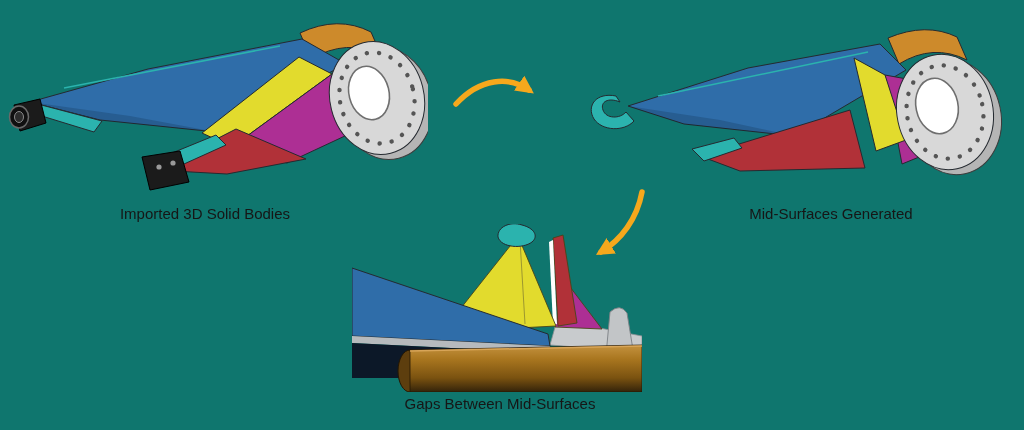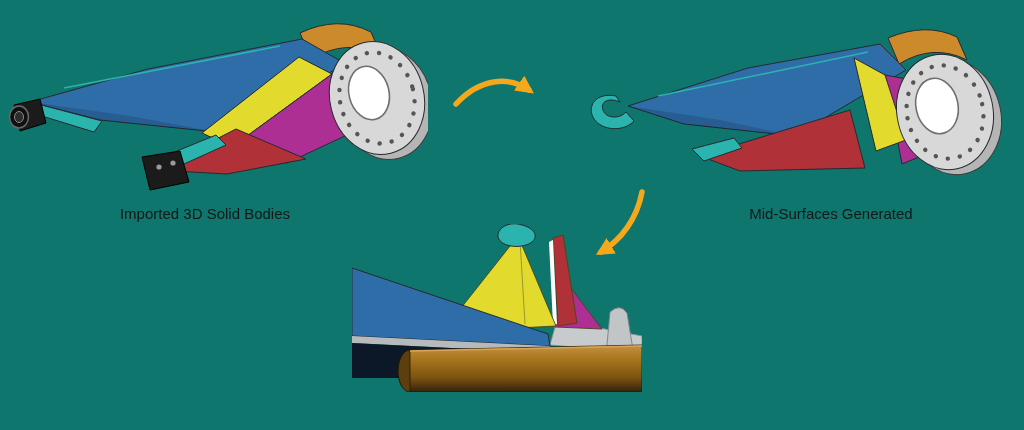--- a/index.html
+++ b/index.html
@@ -128,14 +128,15 @@
       <marker id="ah" markerWidth="18" markerHeight="18" refX="12" refY="9" orient="auto" markerUnits="userSpaceOnUse">
         <path class="ah-fill" d="M0,0 L18,9 L0,18 Z"></path>
       </marker>
     </defs>
     <path class="arrow" marker-end="url(#ah)" d="M 456 104 C 480 78 509 76 529 90"></path>
     <path class="arrow" marker-end="url(#ah)" d="M 642 192 C 637 219 621 240 601 252"></path>
   </svg>
 
   <div class="caption" style="left:205px;top:206px">Imported 3D Solid Bodies</div>
   <div class="caption" style="left:831px;top:206px">Mid-Surfaces Generated</div>
+  <div class="caption" style="left:500px;top:396px">Gaps Between Mid-Surfaces</div>
 
 </div>
 
 </body></html>

